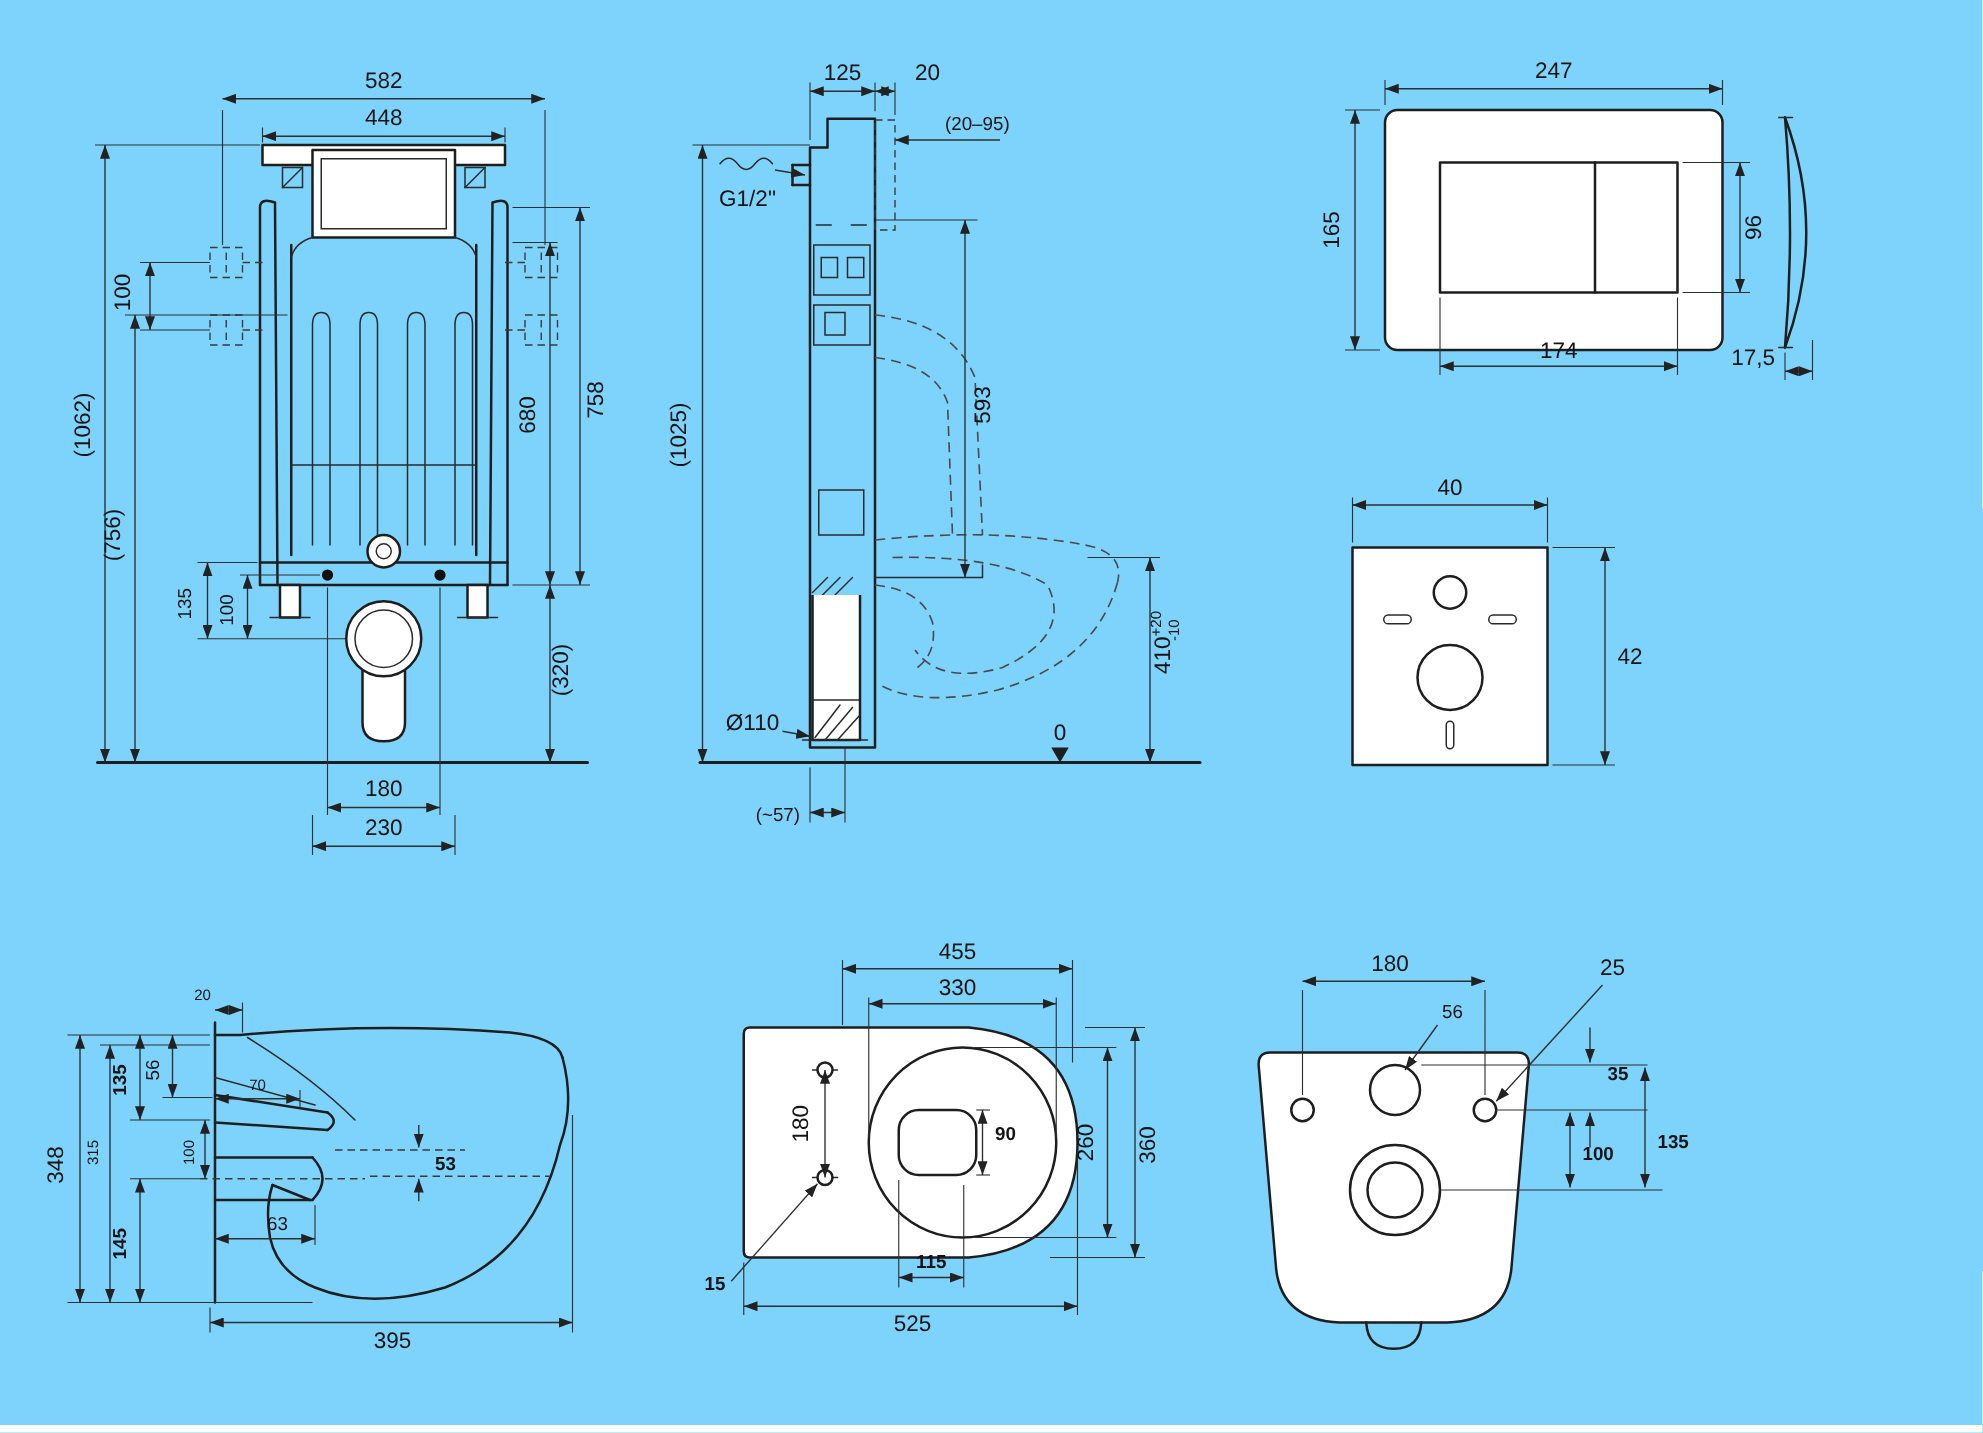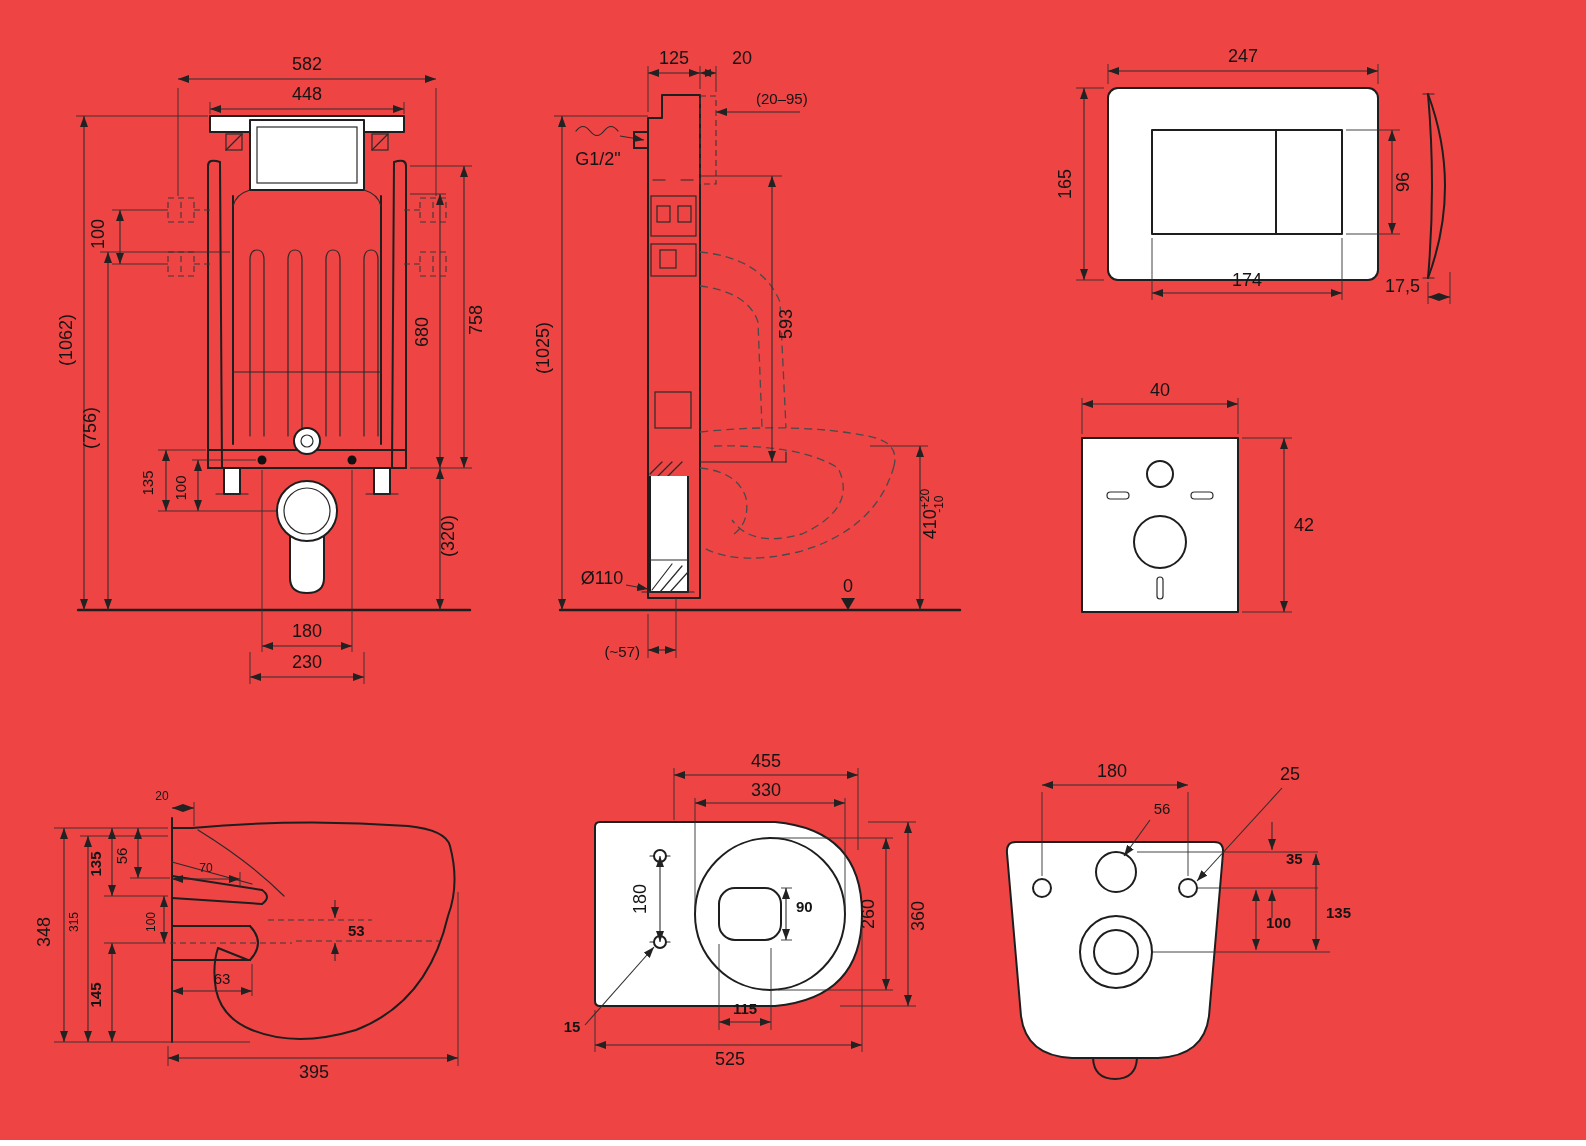--- a/index.html
+++ b/index.html
@@ -1,16 +1,16 @@
 <!DOCTYPE html>
 <html><head>
 <meta charset="utf-8">
 <style>
   html,body{margin:0;padding:0;background:#ffffff}
-  .stage{width:1586px;height:1140px;background:#ef4444;position:relative;overflow:hidden}
+  .stage{width:1586px;height:1140px;background:#7dd3fc;position:relative;overflow:hidden}
   svg{display:block}
   .o3{fill:none;stroke:#1e1e1e;stroke-width:2.4;stroke-linecap:round}
   .o2{fill:none;stroke:#1e1e1e;stroke-width:2;stroke-linecap:round;stroke-linejoin:round}
   .o2f{fill:#ffffff;stroke:#1e1e1e;stroke-width:2;stroke-linejoin:round}
   .o1{fill:none;stroke:#2a2a2a;stroke-width:1.2;stroke-linecap:round}
   .dim{fill:none;stroke:#2f2f2f;stroke-width:1.1}
   .ext{fill:none;stroke:#2f2f2f;stroke-width:0.9}
   .dsh{fill:none;stroke:#3a3a3a;stroke-width:1.1;stroke-dasharray:6 4}
   .dshT{fill:none;stroke:#4a4a4a;stroke-width:1.3;stroke-dasharray:8 5}
   text{font-family:"Liberation Sans","DejaVu Sans",sans-serif;fill:#141414}

